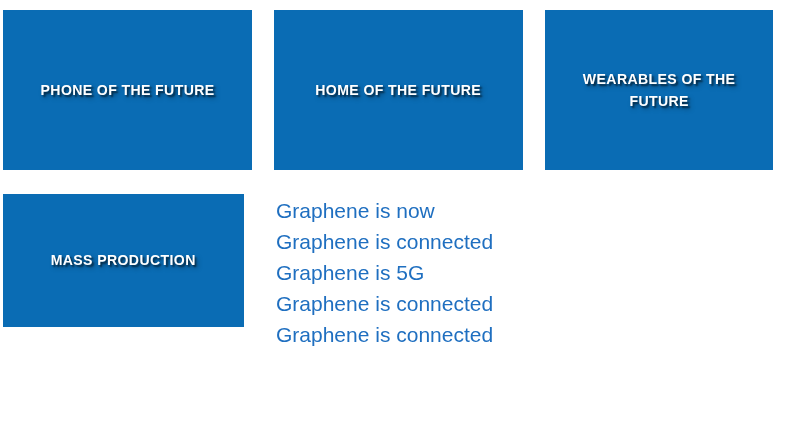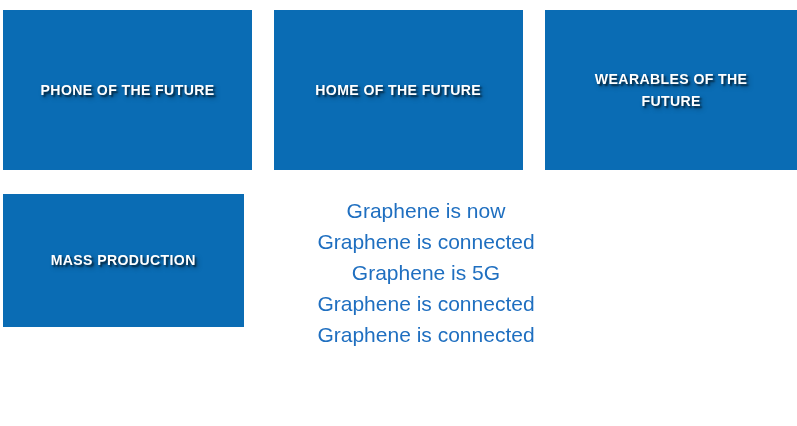--- a/index.html
+++ b/index.html
@@ -47,21 +47,21 @@
     text-shadow:
       2px 2px 2px rgba(0, 0, 0, 0.55),
       3px 3px 5px rgba(0, 0, 0, 0.35);
     white-space: pre-line;
     transform: scaleX(0.94);
   }
 
   
   #tile-phone    { left: 3px;   top: 10px;  width: 249px; height: 160px; }
   #tile-home     { left: 274px; top: 10px;  width: 249px; height: 160px; }
-  #tile-wearables{ left: 545px; top: 10px;  width: 252px; height: 160px; }
+  #tile-wearables{ left: 545px; top: 10px;  width: 228px; height: 160px; }
   #tile-mass     { left: 3px;   top: 194px; width: 241px; height: 133px; }
 
   #tile-wearables .tile-label { line-height: 1.45; }
 
   
   #tagline-list {
     position: absolute;
     left: 276px;
     top: 195px;
     width: 300px;
@@ -70,21 +70,20 @@
     padding: 0;
   }
 
   #tagline-list li {
     color: #1f6fc0;
     font-family: "Liberation Sans", sans-serif;
     font-size: 21px;
     font-weight: normal;
     line-height: 31px;
     white-space: nowrap;
-    text-align: center;
   }
 </style>
 </head>
 <body>
 
 <div id="canvas">
 
   <div class="tile" id="tile-phone">
     <span class="tile-label">PHONE OF THE FUTURE</span>
   </div>

